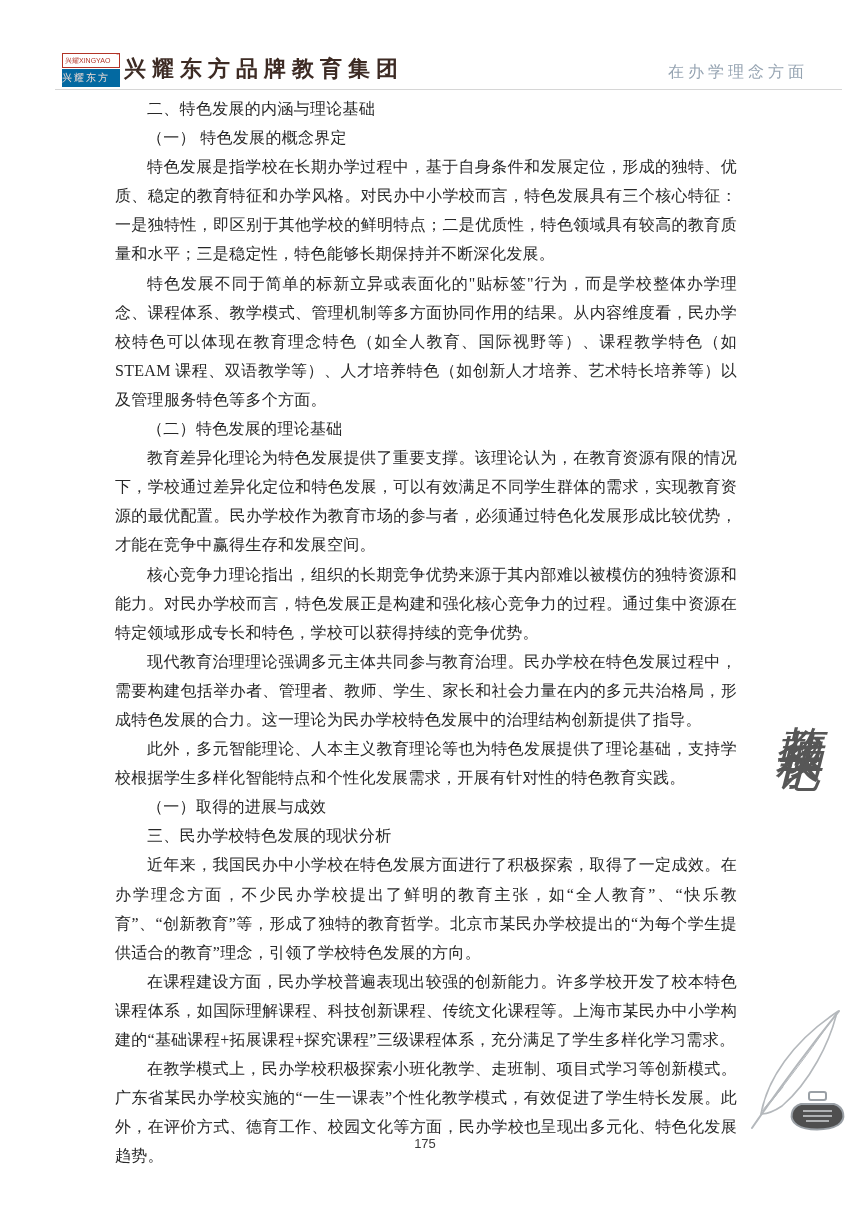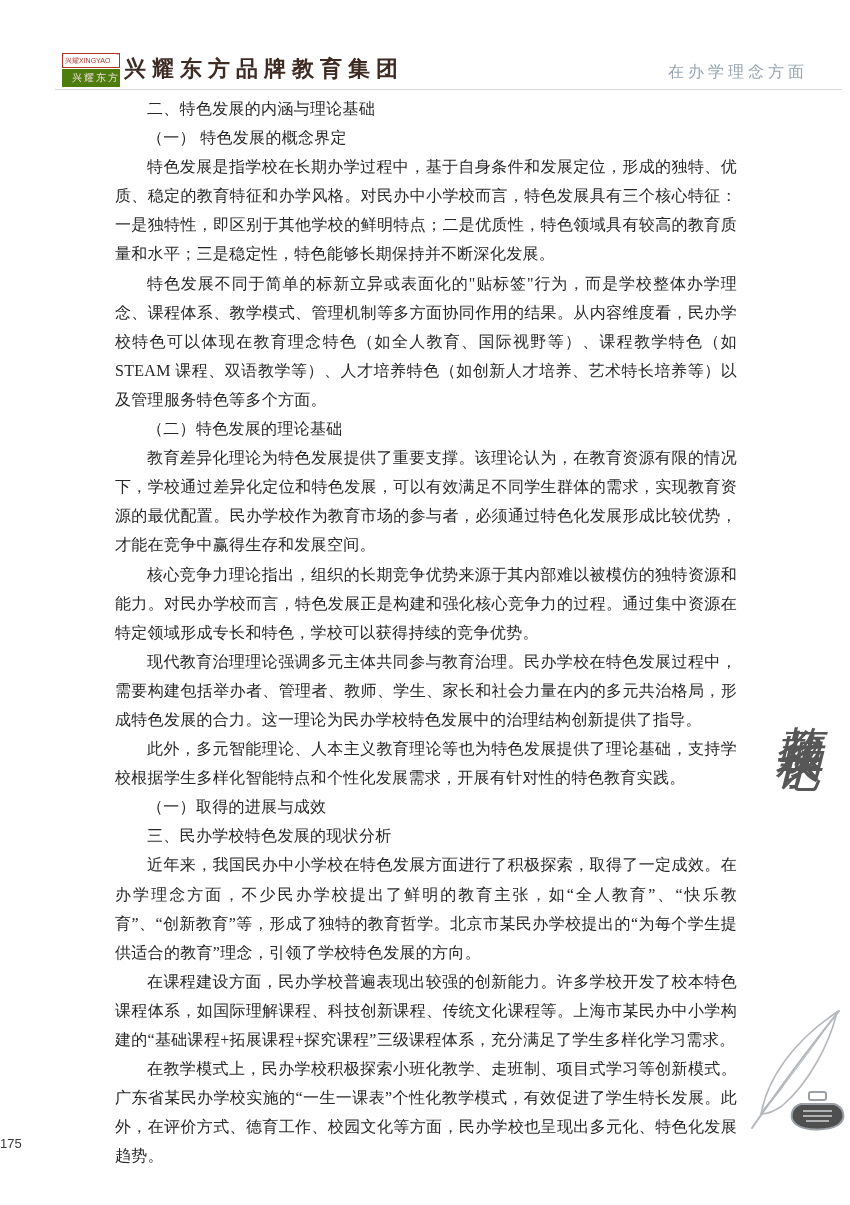--- a/index.html
+++ b/index.html
@@ -41,25 +41,25 @@
     position: absolute;
     right: -1px; top: -4px;
     font-size: 6px;
     color: #b23327;
     background: #fff;
     line-height: 6px;
   }
   .logo-bottom {
     margin-top: 1px;
     height: 18px;
-    background: #4d7c0f;
+    background: #0369a1;
     color: #f3ded6;
     font-size: 10px;
     line-height: 18px;
-    text-align: right;
+    text-align: left;
     letter-spacing: 2px;
     overflow: hidden;
   }
   .brand-title {
     position: absolute;
     left: 124px; top: 54px;
     font-size: 22px;
     font-weight: bold;
     letter-spacing: 6px;
     color: #3d2b24;
@@ -107,21 +107,21 @@
     position: absolute;
     left: 740px; top: 1006px;
     width: 108px; height: 132px;
   }
 
   
   .page-number {
     position: absolute;
     left: 0; top: 1136px;
     width: 100%;
-    text-align: left;
+    text-align: center;
     font-size: 13px;
     color: #3a3a3a;
     font-family: "Liberation Sans", sans-serif;
   }
 </style>
 </head>
 <body>
 
 <div class="page">
 

